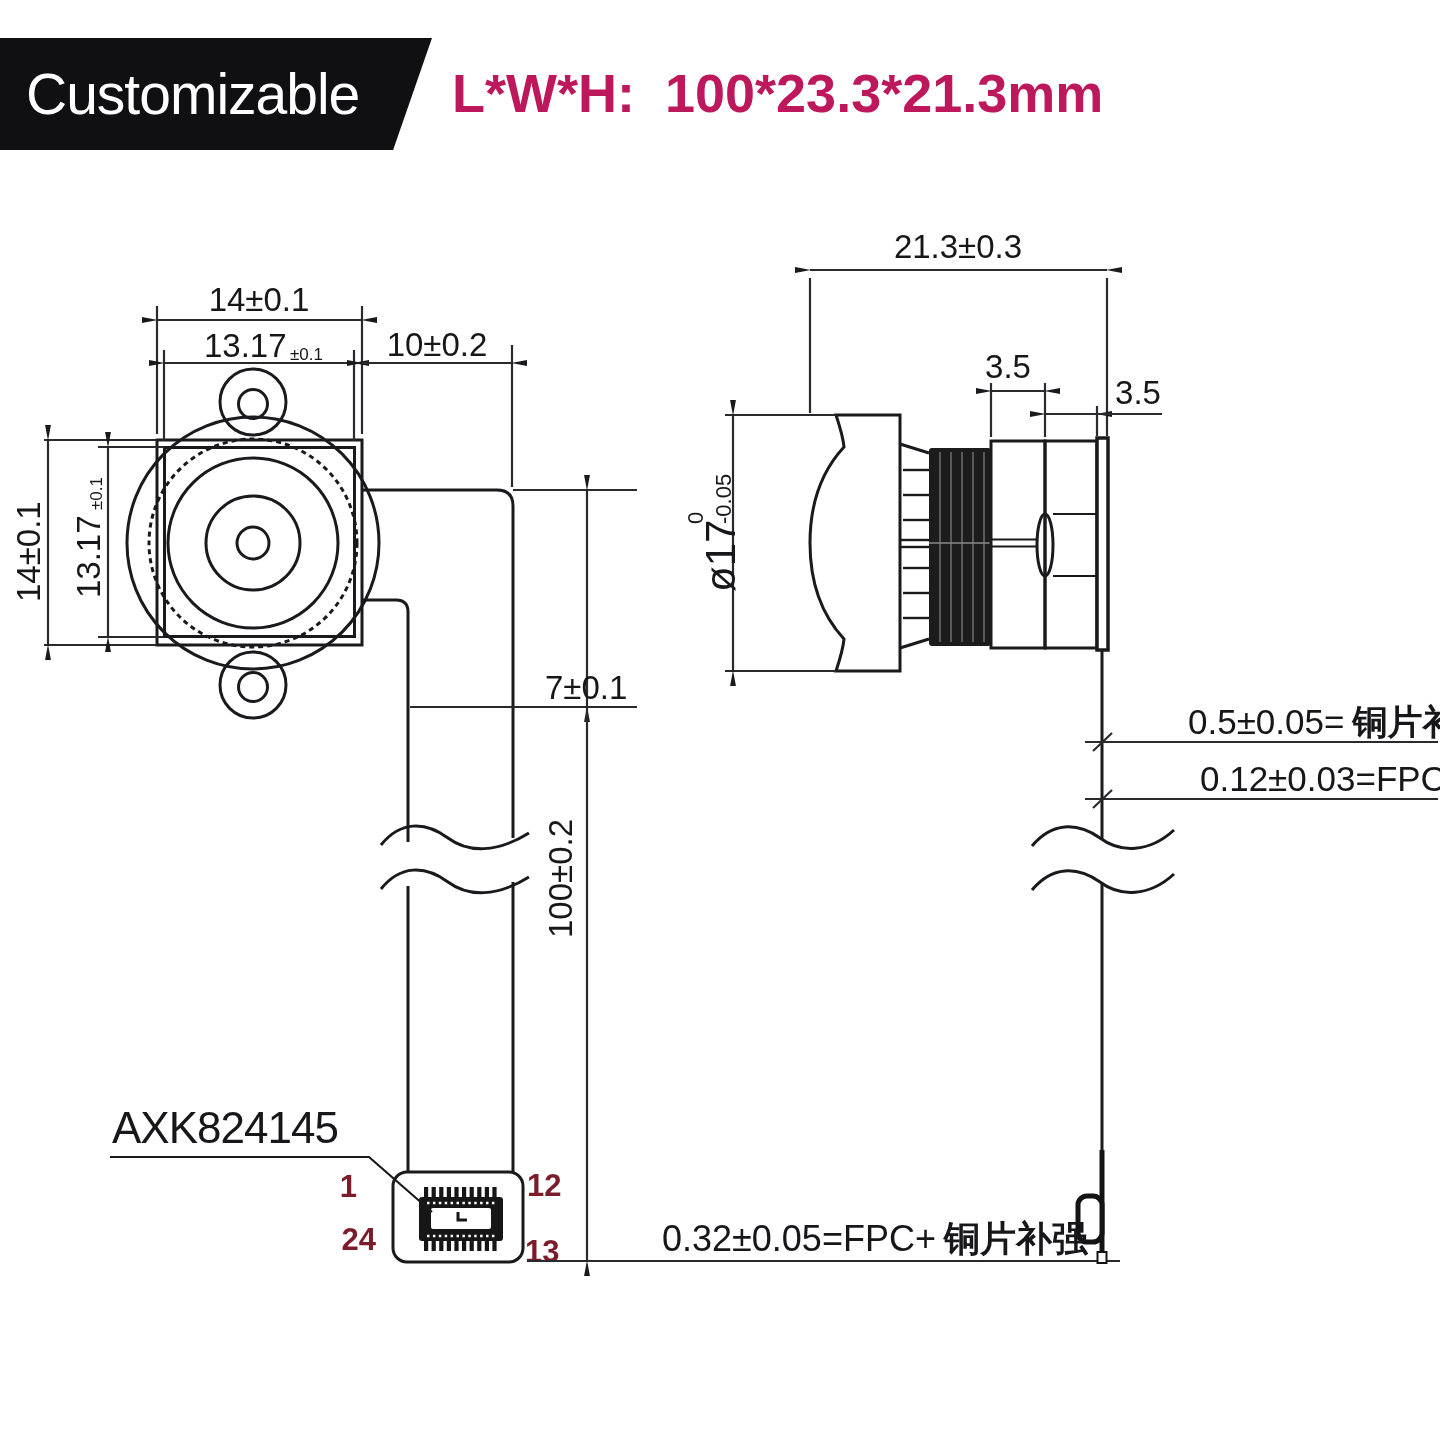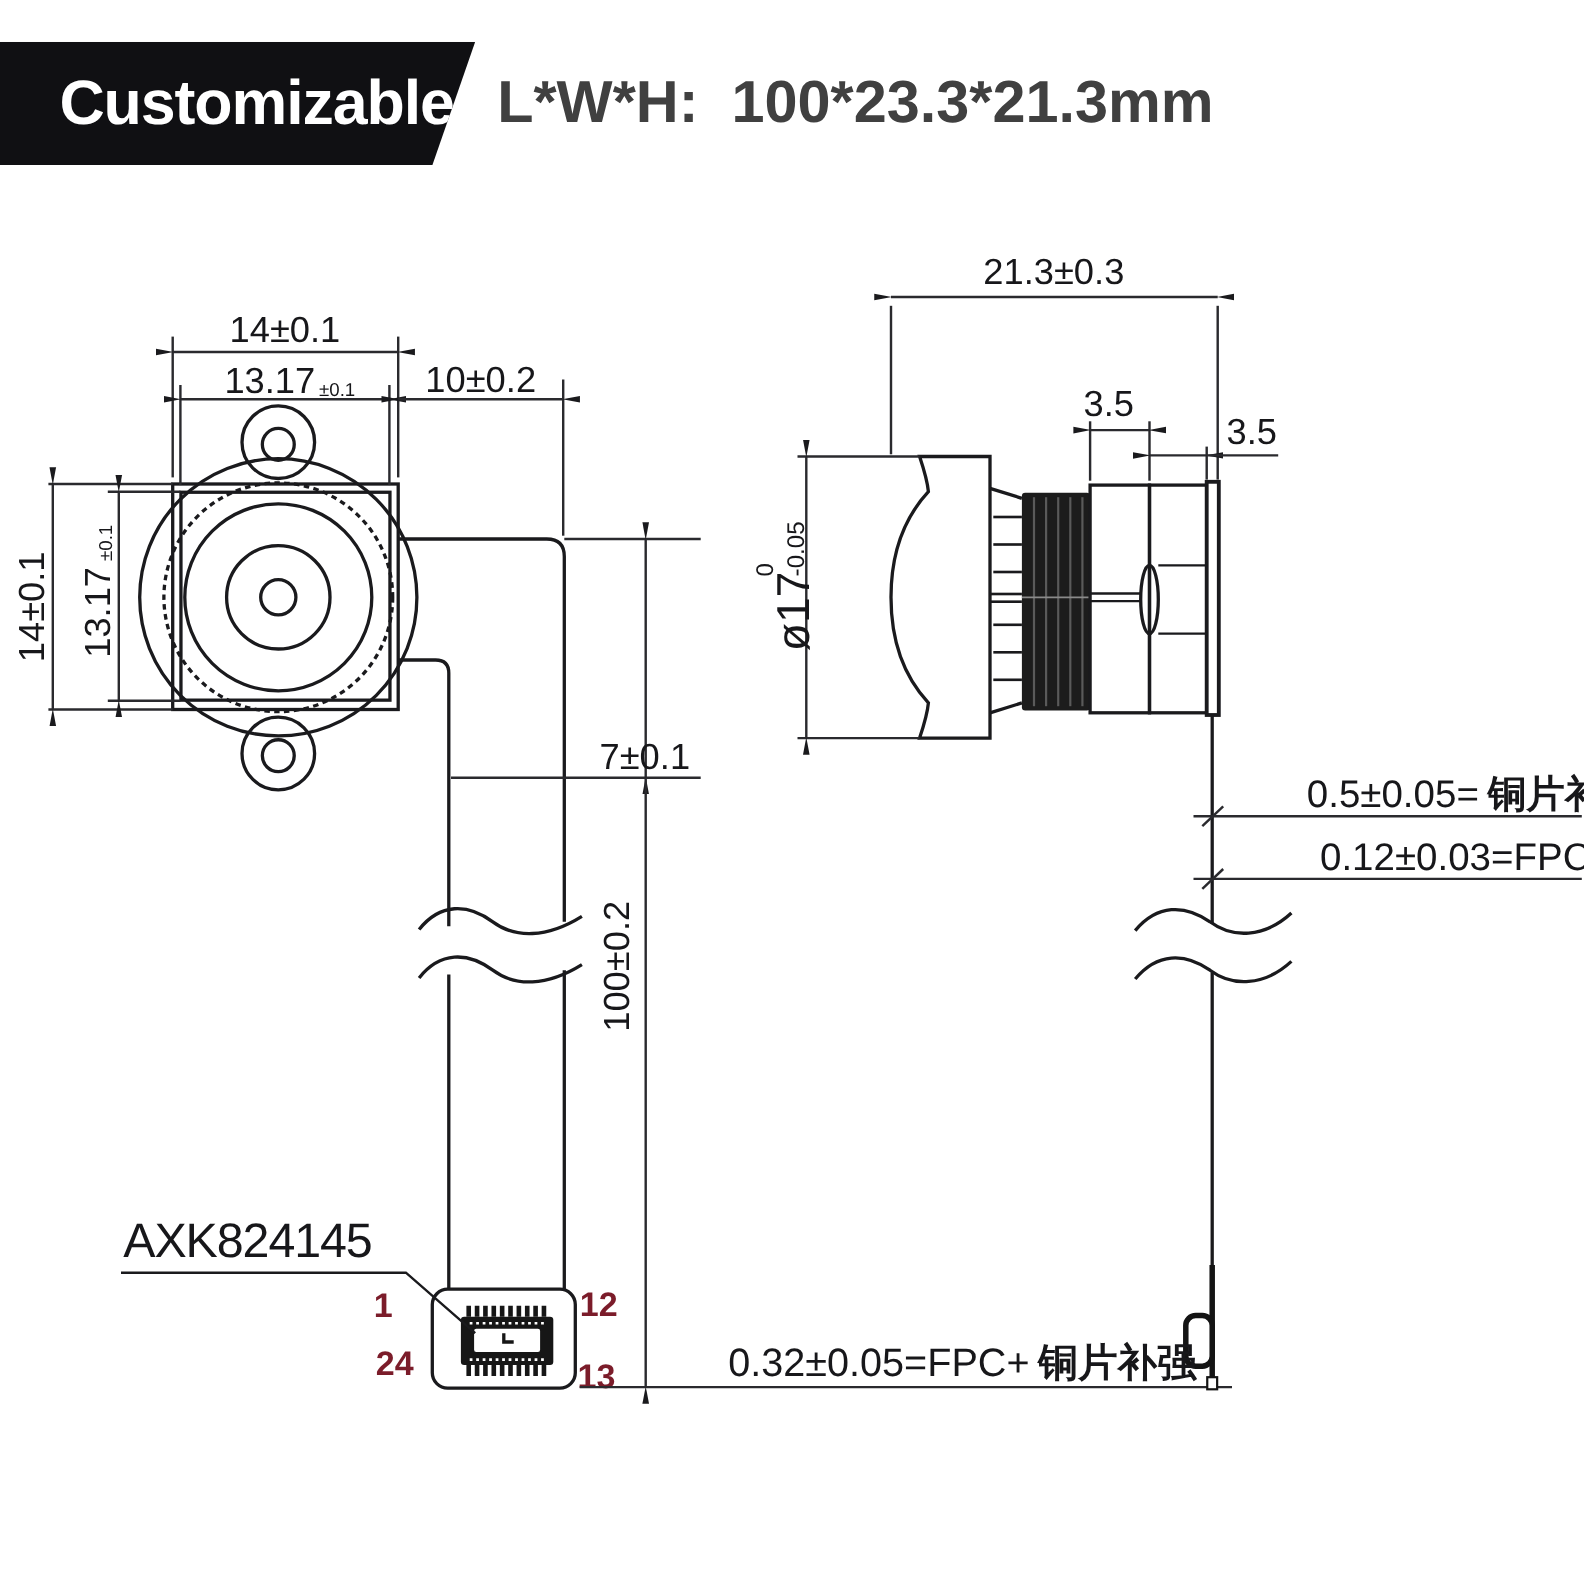--- a/index.html
+++ b/index.html
@@ -2,23 +2,23 @@
 <html><head>
 <meta charset="utf-8">
 <style>
   html,body{margin:0;padding:0;background:#ffffff;}
   body{width:1440px;height:1440px;position:relative;overflow:hidden;
        font-family:"Liberation Sans","DejaVu Sans",sans-serif;}
   .stage{position:absolute;left:0;top:0;width:1440px;height:1440px;}
   .banner{position:absolute;left:0;top:38px;width:432px;height:112px;background:#101013;
           clip-path:polygon(0 0,100% 0,91% 100%,0 100%);
           display:flex;align-items:center;padding-left:26px;box-sizing:border-box;}
-  .banner span{color:#ffffff;font-size:57px;font-weight:bold;letter-spacing:-1px;margin-left:28px;}
+  .banner span{color:#ffffff;font-size:57px;font-weight:normal;letter-spacing:-1px;}
   .size-label{position:absolute;left:452px;top:62px;font-size:54px;font-weight:bold;
-              color:#404040;white-space:pre;letter-spacing:0px;}
+              color:#be185d;white-space:pre;letter-spacing:0px;}
   svg{position:absolute;left:0;top:0;}
   svg text{font-family:"Liberation Sans","DejaVu Sans",sans-serif;fill:#17171a;}
   .ln{stroke:#1a1a1d;stroke-width:3;fill:none;}
   .thin{stroke:#1a1a1d;stroke-width:2.2;fill:none;}
   .dim{stroke:#2a2a2e;stroke-width:2.2;fill:none;}
   .dtxt{font-size:33px;}
   .dtxt-s{font-size:17px;}
   .pin{font-size:31px;font-weight:bold;fill:#7b1c2a;}
 </style>
 </head>

